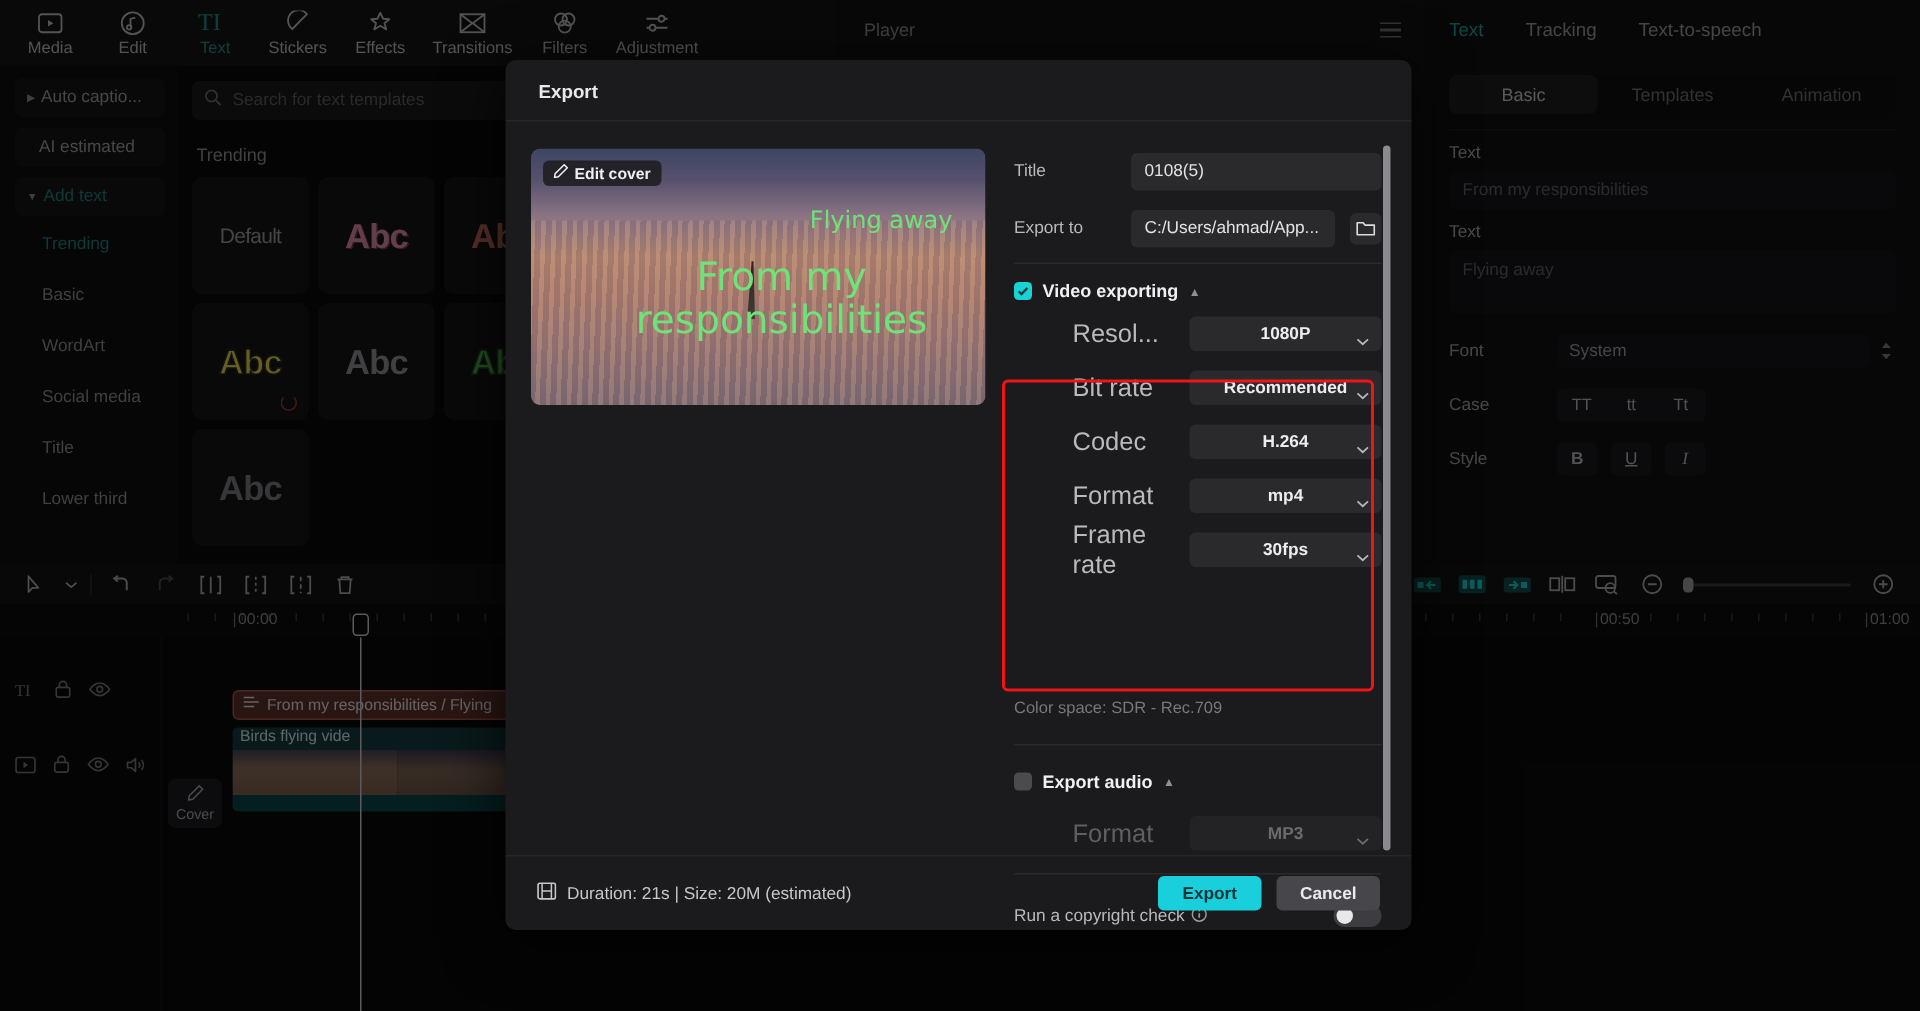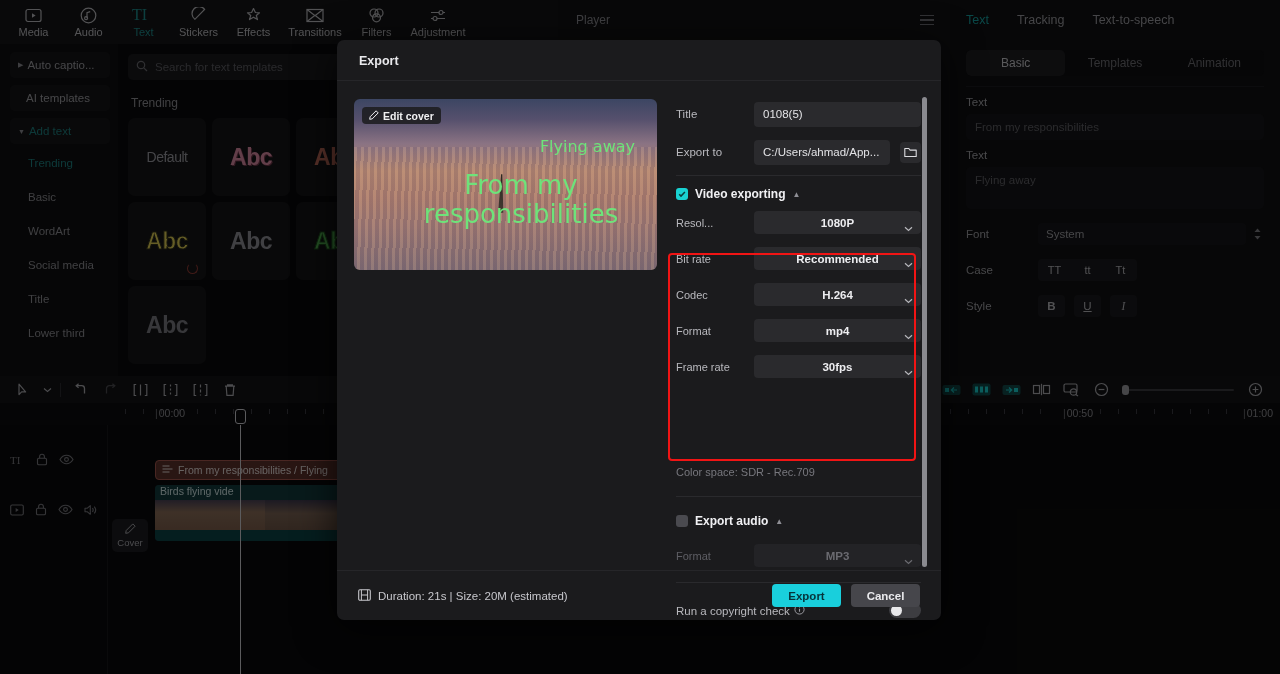--- a/index.html
+++ b/index.html
@@ -241,21 +241,21 @@
   }
   .sec-head { display: flex; align-items: center; gap: 7px; height: 28px; }
   .sec-head .st { font-size: 12px; color: #f0f0f3; font-weight: bold; }
   .cbox {
     width: 12px; height: 12px; border-radius: 3px; background: #19d2d2;
     display: flex; align-items: center; justify-content: center; cursor: pointer;
   }
   .cbox.off { background: #4a4a4f; }
   .chev-up { font-size: 8px; color: #8f8f95; }
   .sel-row { display: flex; align-items: center; height: 29px; margin-bottom: 7px; }
-  .sel-row .sk { width: 78px; font-size: 11px; color: #b9b9be; }
+  .sel-row .sk { width: 78px; font-size: 17px; color: #b9b9be; margin-left: 39px; }
   .sel-row.dis .sk { color: #5e5e64; }
   .select {
     flex: 1; height: 23px; background: #2a2a2d; border-radius: 4px; position: relative;
     display: flex; align-items: center; justify-content: center; cursor: pointer;
   }
   .select .sv { font-size: 11.5px; color: #ededf0; font-weight: bold; }
   .sel-row.dis .select { background: #232326; }
   .sel-row.dis .sv { color: #6a6a70; }
   .select .dn { position: absolute; right: 8px; top: 7px; }
   .cspace { position: absolute; left: 339px; top: 385px; font-size: 11px; color: #77777d; }
@@ -303,21 +303,21 @@
       <span class="tb-label">Media</span>
     </div>
     <div class="tb-item">
       <span class="tb-ico">
           <svg width="17" height="17" viewBox="0 0 17 17">
             <circle cx="8.5" cy="8.5" r="7.3" fill="none" stroke="#b9b9bd" stroke-width="1.2"></circle>
             <path d="M7 11.2V5.6l3.2-.9" fill="none" stroke="#b9b9bd" stroke-width="1.2"></path>
             <circle cx="6.1" cy="11.2" r="1.5" fill="none" stroke="#b9b9bd" stroke-width="1.2"></circle>
           </svg>
         </span>
-      <span class="tb-label">Audio</span>
+      <span class="tb-label">Edit</span>
     </div>
     <div class="tb-item active">
       <span class="tb-ico">
           <svg width="24" height="16" viewBox="0 0 24 16">
             <text x="0" y="13" font-family="Liberation Serif, serif" font-size="16" fill="#1e8c8c">TI</text>
           </svg>
         </span>
       <span class="tb-label">Text</span>
     </div>
     <div class="tb-item">
@@ -366,21 +366,21 @@
       <span class="tb-label">Adjustment</span>
     </div>
   </div>
 
   <div class="leftnav">
     <div class="nav-btn">
       <span class="caret">▶</span>
       <span>Auto captio...</span>
     </div>
     <div class="nav-btn" style="padding-left:16px;">
-      <span>AI templates</span>
+      <span>AI estimated</span>
     </div>
     <div class="nav-btn teal">
       <span class="caret">▼</span>
       <span>Add text</span>
     </div>
     <div class="nav-sub sel">
         <span>Trending</span>
       </div>
     <div class="nav-sub">
         <span>Basic</span>

